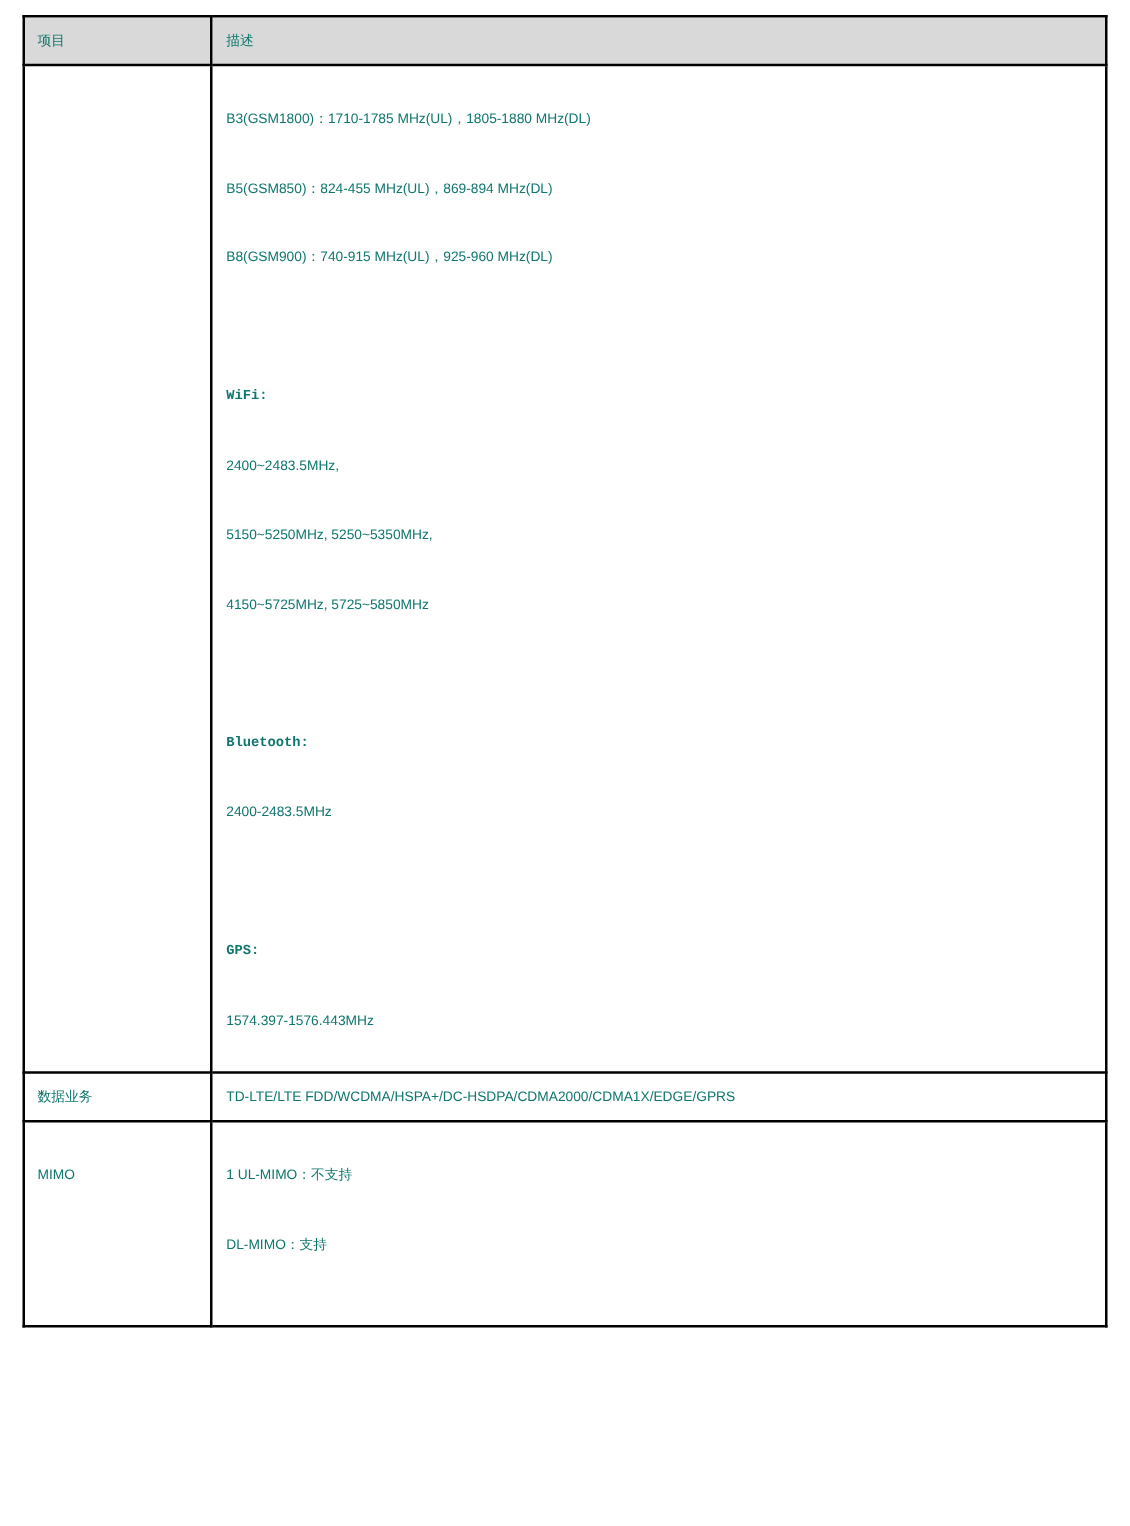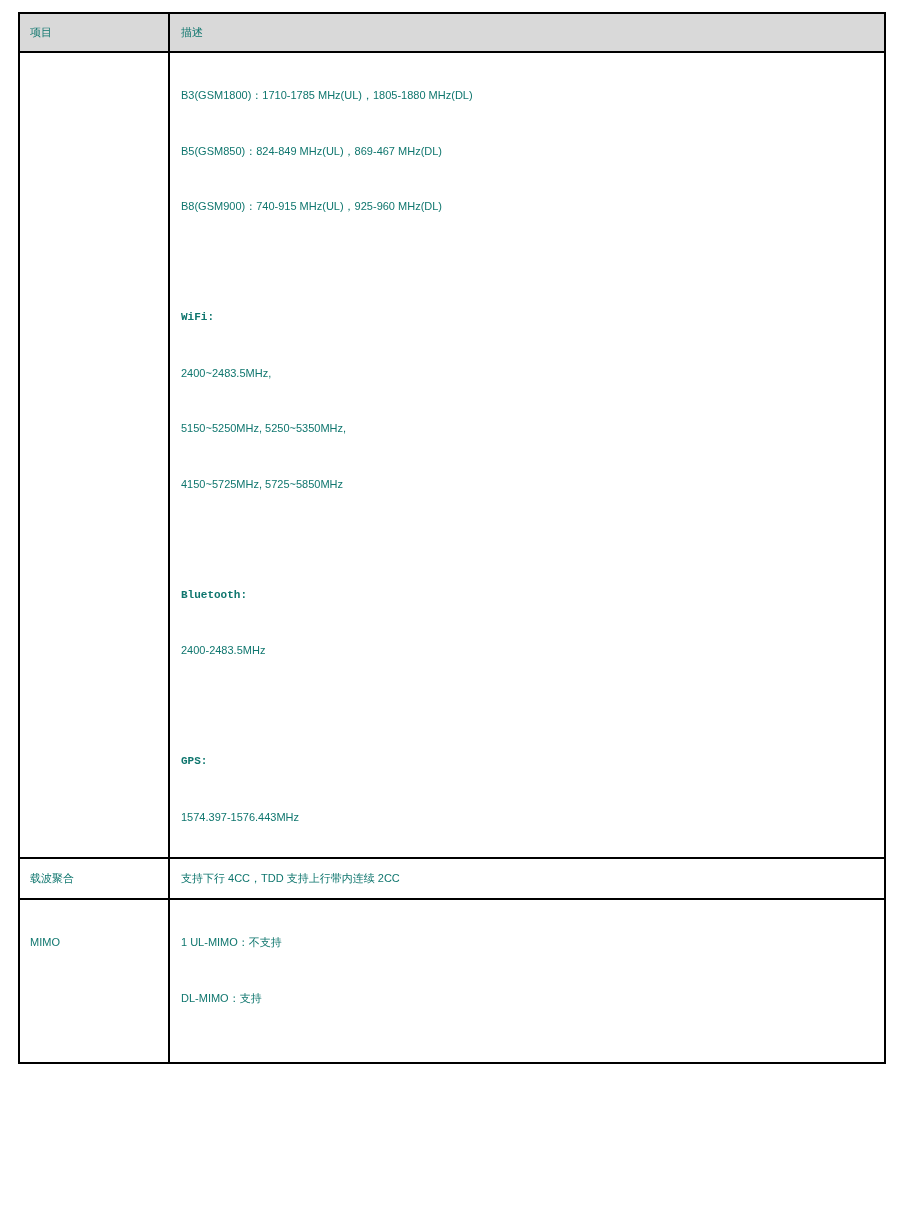--- a/index.html
+++ b/index.html
@@ -57,41 +57,41 @@
     <tbody>
         <tr class="r-header">
       <td class="item-cell">项目</td>
       <td class="desc-cell">描述</td>
     </tr>
 
     <tr class="r-bands">
       <td class="item-cell v-top"></td>
       <td class="desc-cell v-top">
         <div class="line">B3(GSM1800)：1710-1785 MHz(UL)，1805-1880 MHz(DL)</div>
-        <div class="line">B5(GSM850)：824-849 MHz(UL)，869-467 MHz(DL)</div>
+        <div class="line">B5(GSM850)：824-455 MHz(UL)，869-894 MHz(DL)</div>
         <div class="line">B8(GSM900)：740-915 MHz(UL)，925-960 MHz(DL)</div>
         <div class="line"></div>
         <div class="line bold">WiFi:</div>
         <div class="line">2400~2483.5MHz,</div>
         <div class="line">5150~5250MHz, 5250~5350MHz,</div>
         <div class="line">4150~5725MHz, 5725~5850MHz</div>
         <div class="line"></div>
         <div class="line bold">Bluetooth:</div>
         <div class="line">2400-2483.5MHz</div>
         <div class="line"></div>
         <div class="line bold">GPS:</div>
         <div class="line">1574.397-1576.443MHz</div>
       </td>
     </tr>
 
+    <tr class="r-ds">
+      <td class="item-cell">数据业务</td>
+      <td class="desc-cell">TD-LTE/LTE FDD/WCDMA/HSPA+/DC-HSDPA/CDMA2000/CDMA1X/EDGE/GPRS</td>
+    </tr>
 
-    <tr class="r-ca">
-      <td class="item-cell">载波聚合</td>
-      <td class="desc-cell">支持下行 4CC，TDD 支持上行带内连续 2CC</td>
-    </tr>
 
     <tr class="r-mimo">
       <td class="item-cell v-top">
         <div class="line">MIMO</div>
       </td>
       <td class="desc-cell v-top">
         <div class="line">1 UL-MIMO：不支持</div>
         <div class="line">DL-MIMO：支持</div>
         
         

